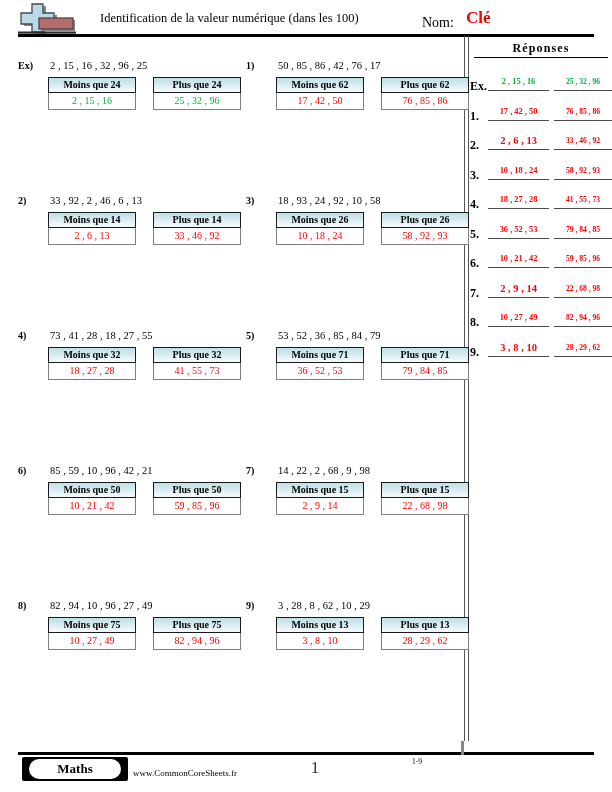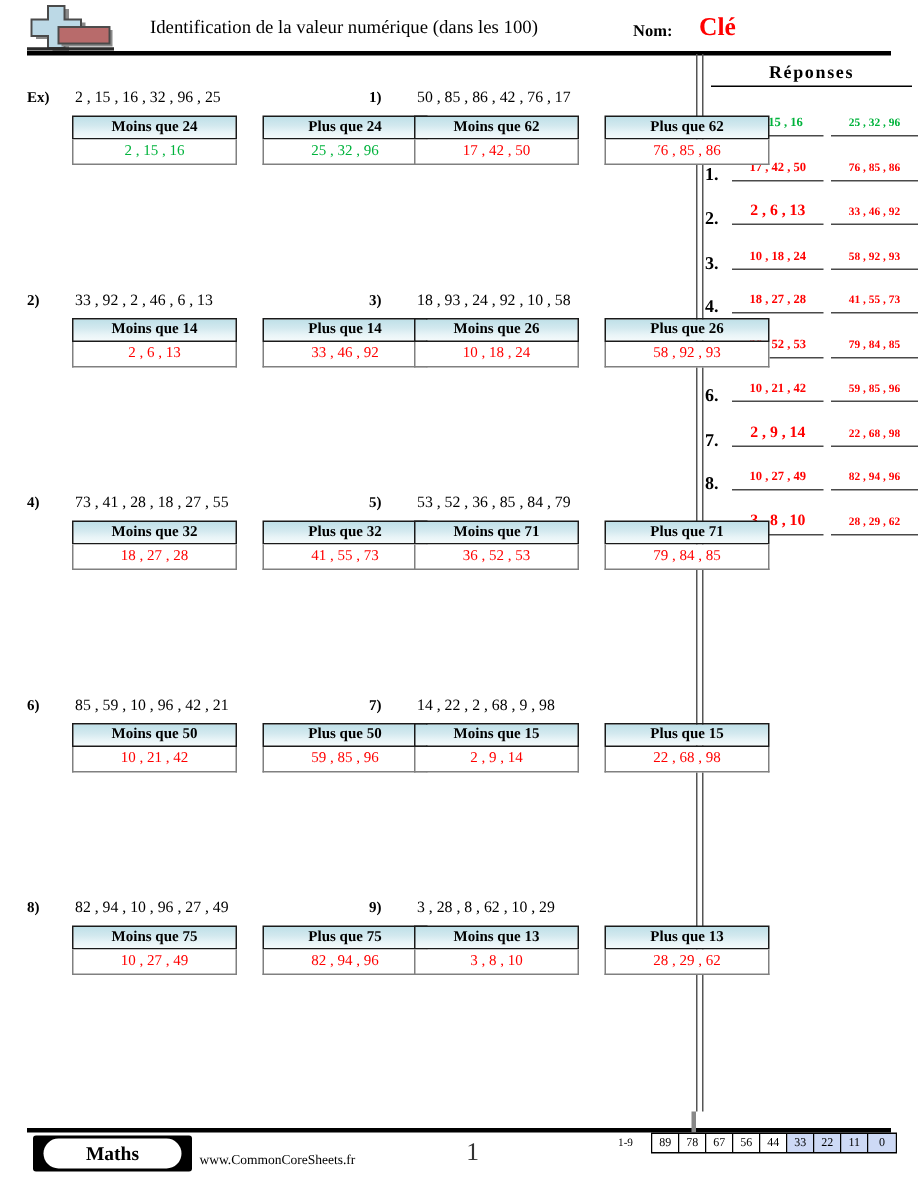--- a/index.html
+++ b/index.html
@@ -33,22 +33,22 @@
     width: 320px;
     text-align: left;
     font-size: 12.5px;
     color: #000;
     font-family: "Liberation Serif", serif;
     white-space: nowrap;
   }
   #nom-label {
     position: absolute;
     left: 422px; top: 15px;
-    font-size: 11px;
-    font-weight: bold;
+    font-size: 14px;
+    font-weight: normal;
     color: #000;
   }
   #nom-value {
     position: absolute;
     left: 466px; top: 8px;
     font-size: 17px;
     font-weight: bold;
     color: #ff0000;
     font-family: "Liberation Serif", serif;
   }
@@ -158,21 +158,21 @@
     color: #000;
     white-space: nowrap;
   }
   .boxes {
     position: absolute;
     left: 34px; top: 17px;
     display: flex;
     gap: 17px;
   }
   .boxcol {
-    width: 110px;
+    width: 88px;
   }
   .box-head {
     height: 16px;
     line-height: 14px;
     text-align: center;
     font-size: 10px;
     font-weight: bold;
     color: #000;
     border: 1.5px solid #1a1a1a;
     background: linear-gradient(to bottom, #bfe0e8 0%, #d3e9ef 42%, #e8f4f7 72%, #f4fafb 100%);
@@ -494,25 +494,14 @@
       </div>
     </div>
 
   <div id="footer-rule"></div>
   <div id="maths-badge"></div>
   <div id="maths-badge-inner">Maths</div>
   <div id="site-url">www.CommonCoreSheets.fr</div>
   <div id="page-number">1</div>
   <div id="score-tick"></div>
   <div id="score-range">1-9</div>
-  <div id="score-scale">
-      <div class="score-cell">89</div>
-      <div class="score-cell">78</div>
-      <div class="score-cell">67</div>
-      <div class="score-cell">56</div>
-      <div class="score-cell">44</div>
-      <div class="score-cell hl">33</div>
-      <div class="score-cell hl">22</div>
-      <div class="score-cell hl">11</div>
-      <div class="score-cell hl">0</div>
-    </div>
 
 </div>
 
 </body></html>

